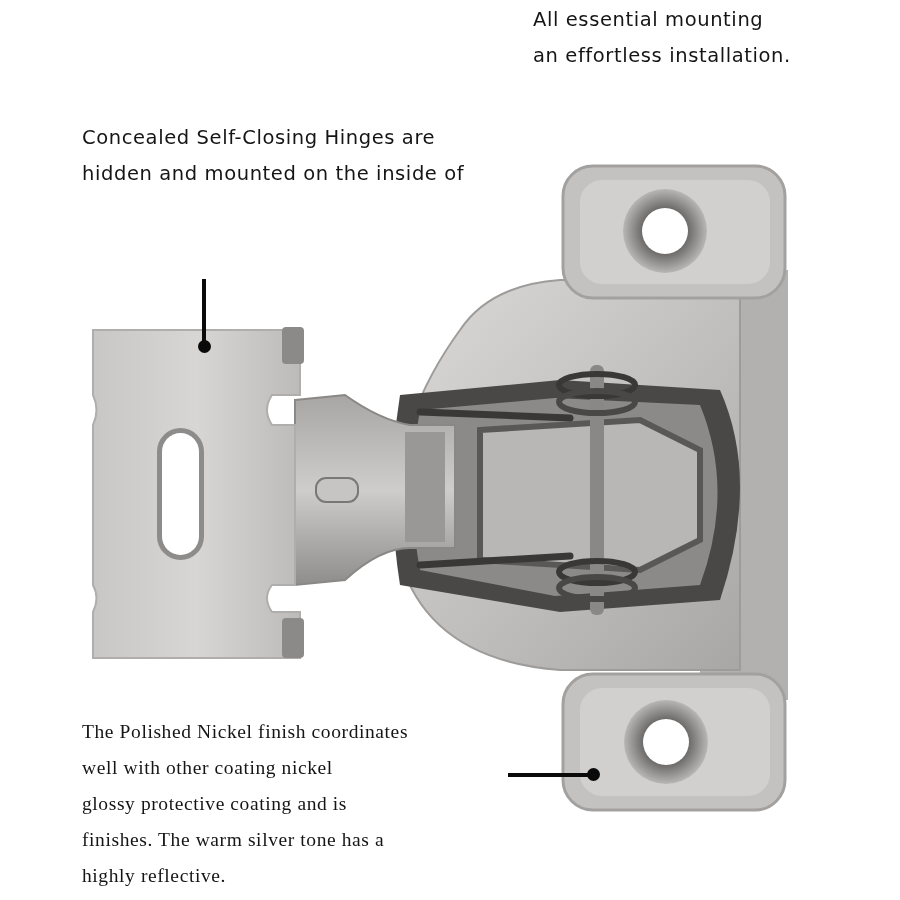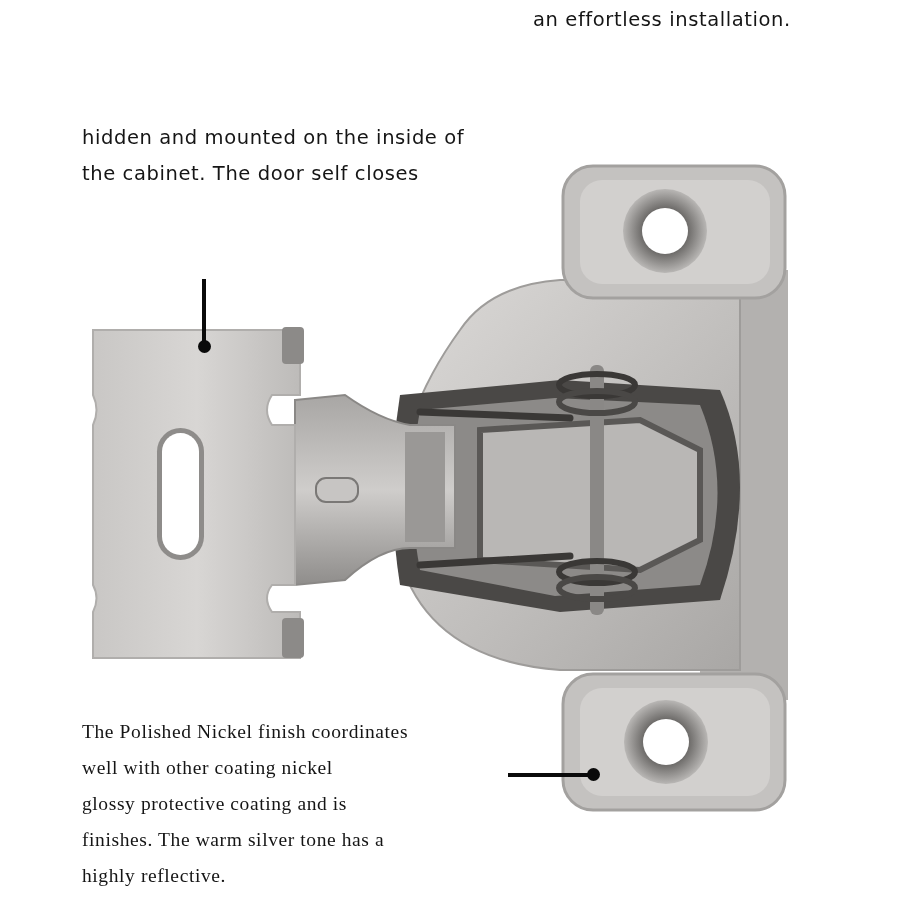--- a/index.html
+++ b/index.html
@@ -83,26 +83,27 @@
   <g>
     <path d="M 93 330 L 300 330 L 300 395 L 272 395 Q 262 410 272 425 L 295 425 L 295 585 L 272 585 Q 262 598 272 612 L 300 612 L 300 658 L 93 658 L 93 612 Q 100 598 93 585 L 93 425 Q 100 410 93 395 Z" fill="url(#plateGrad)" stroke="#b0aeac" stroke-width="2"></path>
     <rect x="282" y="327" width="22" height="37" rx="4" fill="#8c8a88"></rect>
     <rect x="282" y="618" width="22" height="40" rx="4" fill="#8c8a88"></rect>
     <rect x="157" y="428" width="47" height="132" rx="23.5" fill="#8e8c8a"></rect>
     <rect x="162" y="433" width="37" height="122" rx="18.5" fill="#ffffff"></rect>
   </g>
 </svg>
 
 <div class="callout" id="callout-hardware">
+  <div>All essential mounting</div>
   <div>an effortless installation.</div>
 </div>
 
 <div class="callout" id="callout-concealed">
+  <div>Concealed Self-Closing Hinges are</div>
   <div>hidden and mounted on the inside of</div>
-  <div>the cabinet. The door self closes</div>
 </div>
 <div class="leader" style="left:202px; top:279px; width:4px; height:66px;"></div>
 <div class="dot" style="left:198px; top:340px;"></div>
 
 <div class="callout" id="callout-finish">
   <div>The Polished Nickel finish coordinates</div>
   <div>well with other coating nickel</div>
   <div>glossy protective coating and is</div>
   <div>finishes. The warm silver tone has a</div>
   <div>highly reflective.</div>

